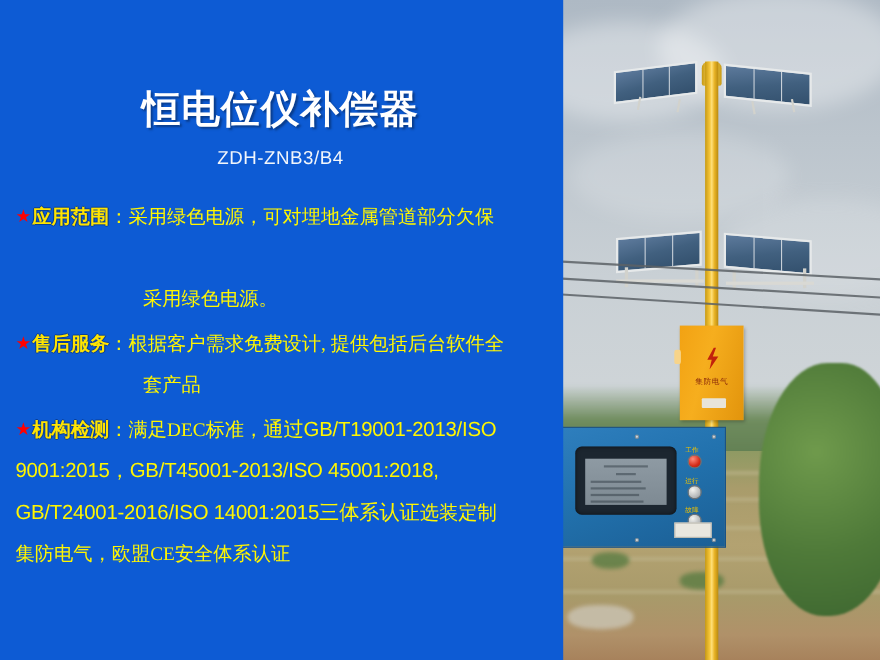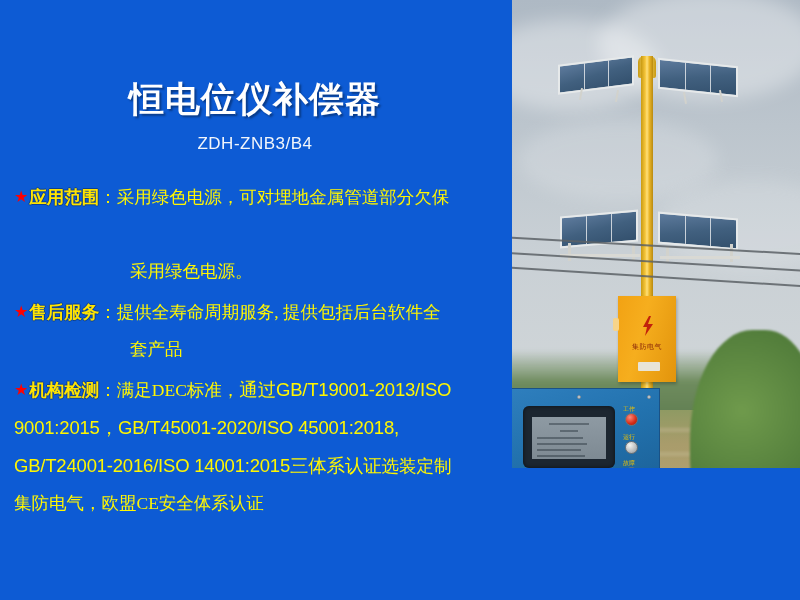--- a/index.html
+++ b/index.html
@@ -96,21 +96,21 @@
   .indent {
     display: inline-block;
     width: 116px;
   }
 
   
   .photo {
     position: absolute;
     left: 508px; top: 0;
     width: 292px;
-    height: 468px;
+    height: 600px;
     overflow: hidden;
     z-index: 1;
     background: linear-gradient(#b9c3cc 0%, #c3cbd2 45%, #cfd5d8 62%, #b9c7bd 70%, #9fb28e 76%, #c8b183 84%, #b8a072 100%);
   }
   .sky {
     position: absolute;
     left: 0; top: 0; width: 292px; height: 420px;
     background: linear-gradient(#aeb9c4 0%, #bcc5cd 30%, #c9d0d5 60%, #d2d7d9 100%);
   }
   .cloud {
@@ -420,27 +420,27 @@
 
     <div class="body-block">
 
       <div class="para">
         <span class="star">★</span><span class="label">应用范围</span><span class="colon">：</span><span class="serif-txt">采用绿色电源，可对埋地金属管道部分欠保</span><br>
         <span class="indent"></span><br>
         <span class="indent"></span><span class="serif-txt">采用绿色电源。</span>
       </div>
 
       <div class="para">
-        <span class="star">★</span><span class="label">售后服务</span><span class="colon">：</span><span class="serif-txt">提供全寿命周期服务, 提供包括后台软件全</span><br>
+        <span class="star">★</span><span class="label">售后服务</span><span class="colon">：</span><span class="serif-txt">根据客户需求免费设计, 提供包括后台软件全</span><br>
         <span class="indent"></span><span class="serif-txt">套产品</span>
       </div>
 
       <div class="para">
         <span class="star">★</span><span class="label">机构检测</span><span class="colon">：</span><span class="serif-txt">满足DEC标准，</span><span class="sans-bold">通过GB/T19001-2013/ISO</span><br>
-        <span class="sans-bold">9001:2015，GB/T45001-2020/ISO 45001:2018,</span><br>
+        <span class="sans-bold">9001:2015，GB/T45001-2013/ISO 45001:2018,</span><br>
         <span class="sans-bold">GB/T24001-2016/ISO 14001:2015三体系认证</span><span class="serif-txt">选装定制</span><br>
         <span class="serif-txt">集防电气，欧盟CE安全体系认证</span>
       </div>
 
 
     </div>
   </div>
 
 </div>
 

